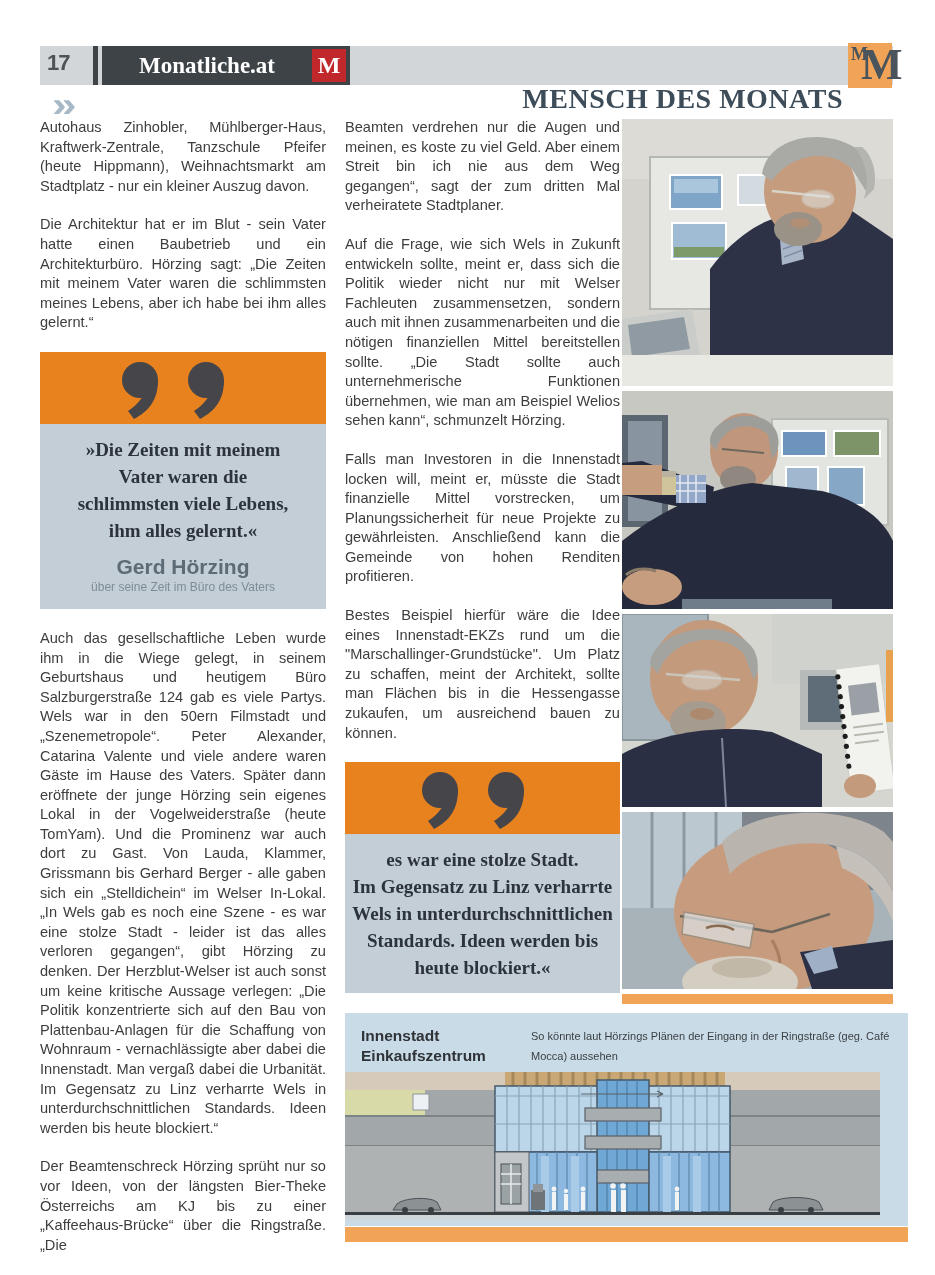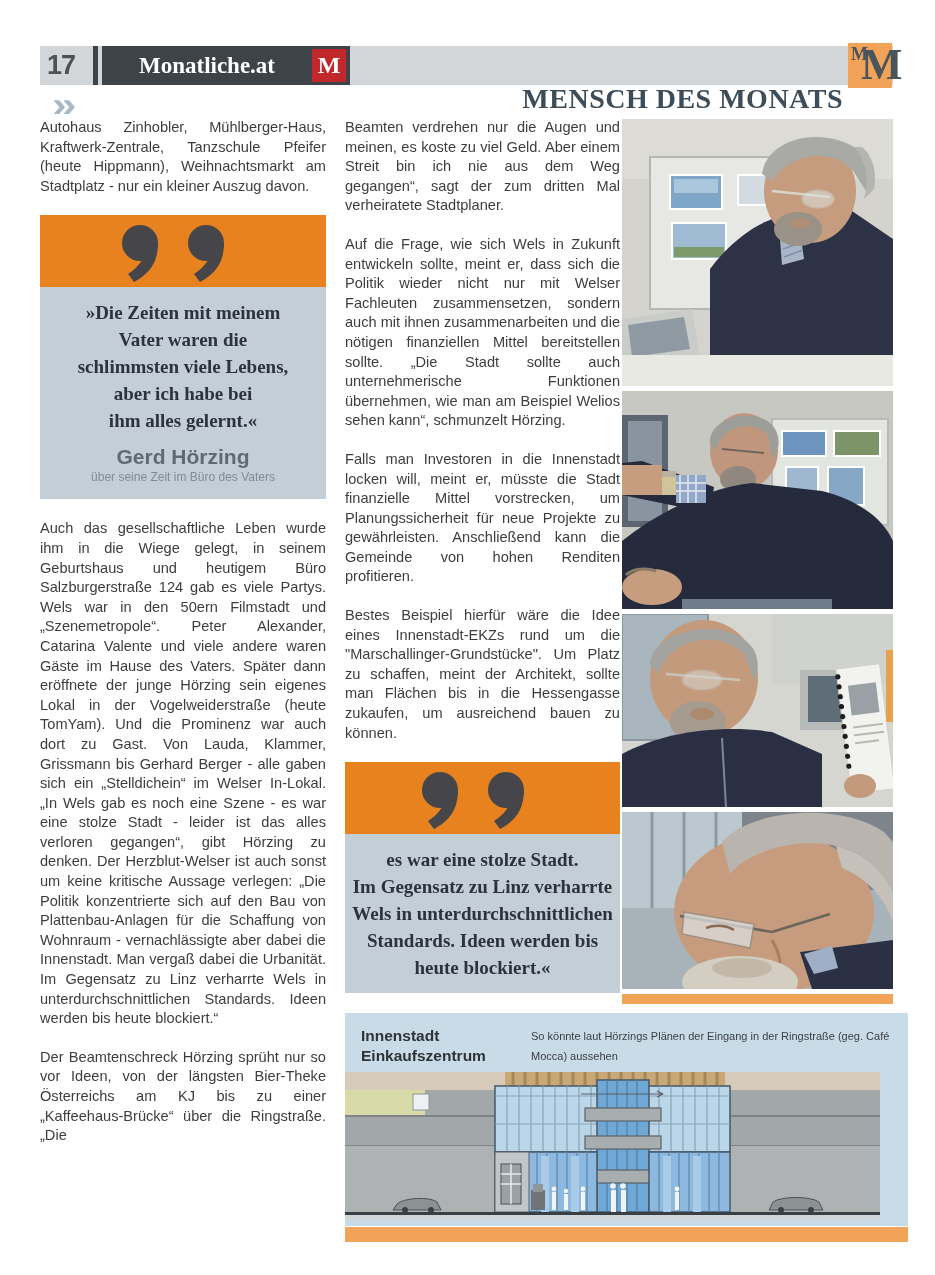--- a/index.html
+++ b/index.html
@@ -17,21 +17,21 @@
   }
   *{box-sizing:border-box;}
   html,body{margin:0;padding:0;background:#ffffff;}
   .page{
     position:relative;width:935px;height:1275px;margin:0 auto;
     background:#ffffff;overflow:hidden;
     font-family:"Liberation Sans",sans-serif;color:var(--body-text);
   }
   
   .header-bar{position:absolute;left:40px;top:46px;width:853px;height:39px;background:var(--header-bar);}
-  .page-num{position:absolute;left:47px;top:50px;font-size:27px;font-weight:bold;color:#4c5256;letter-spacing:-1px;}
+  .page-num{position:absolute;left:47px;top:50px;font-size:22px;font-weight:bold;color:#4c5256;letter-spacing:-1px;}
   .brand-sep{position:absolute;left:93px;top:46px;width:5px;height:39px;background:var(--brand-dark);}
   .brand-block{position:absolute;left:102px;top:46px;width:248px;height:39px;background:var(--brand-dark);display:flex;align-items:center;}
   .brand-name{flex:1;text-align:center;font-family:"Liberation Serif",serif;font-weight:bold;font-size:23px;color:#ffffff;}
   .brand-badge{width:34px;height:33px;margin-right:4px;background:var(--brand-red);display:flex;align-items:center;justify-content:center;
     font-family:"Liberation Serif",serif;font-weight:bold;font-size:24px;color:#ffffff;}
   .section-title{position:absolute;right:92px;top:51px;font-family:"Liberation Serif",serif;font-weight:bold;font-size:28px;color:var(--headline);letter-spacing:0.5px;white-space:nowrap;margin-top:32px;}
   .mm-logo{position:absolute;left:848px;top:43px;width:44px;height:45px;background:var(--accent-orange-light);}
   .mm-logo .m-small{position:absolute;left:3px;top:1px;font-family:"Liberation Serif",serif;font-weight:bold;font-size:18px;color:var(--logo-m);}
   .mm-logo .m-large{position:absolute;left:13px;top:-1px;font-family:"Liberation Serif",serif;font-weight:bold;font-size:44px;line-height:46px;color:var(--logo-m);}
   .lead-mark{position:absolute;left:52px;top:84px;font-size:44px;font-weight:bold;color:var(--steel-mark);letter-spacing:-3px;transform:scaleY(0.8);transform-origin:top left;}
@@ -76,40 +76,40 @@
   <div class="section-title">MENSCH DES MONATS</div>
   <div class="mm-logo">
     <span class="m-small">M</span>
     <span class="m-large">M</span>
   </div>
   <div class="lead-mark">»</div>
 
   <div class="col col1">
 
     <p class="body-p">Autohaus Zinhobler, Mühlberger-Haus, Kraftwerk-Zentrale, Tanzschule Pfeifer (heute Hippmann), Weihnachtsmarkt am Stadtplatz - nur ein kleiner Auszug davon.</p>
+    <p class="body-p">Die Architektur hat er im Blut - sein Vater hatte einen Baubetrieb und ein Architekturbüro. Hörzing sagt: „Die Zeiten mit meinem Vater waren die schlimmsten meines Lebens, aber ich habe bei ihm alles gelernt.“</p>
 
     <div class="quote-block">
       <div class="quote-bar">
         <svg class="quote-glyph-svg" width="122" height="58" viewBox="0 0 122 58" aria-hidden="true">
           <g fill="#46464a">
             <circle cx="18" cy="18" r="18"></circle>
             <path d="M36 18 C36 38 27 49 12 57 L6 49 C17 42 24 32 25 20 Z"></path>
             <g transform="translate(66,0)">
               <circle cx="18" cy="18" r="18"></circle>
               <path d="M36 18 C36 38 27 49 12 57 L6 49 C17 42 24 32 25 20 Z"></path>
             </g>
           </g>
         </svg>
       </div>
       <div class="quote-body">
         <div>
             <div class="quote-line">»Die Zeiten mit meinem</div>
             <div class="quote-line">Vater waren die</div>
             <div class="quote-line">schlimmsten viele Lebens,</div>
-            <div class="quote-line">aber ich habe bei</div>
             <div class="quote-line">ihm alles gelernt.«</div>
           </div>
         <div class="quote-author">Gerd Hörzing</div>
         <div class="quote-context">über seine Zeit im Büro des Vaters</div>
       </div>
     </div>
 
     <p class="body-p">Auch das gesellschaftliche Leben wurde ihm in die Wiege gelegt, in seinem Geburtshaus und heutigem Büro Salzburgerstraße 124 gab es viele Partys. Wels war in den 50ern Filmstadt und „Szenemetropole“. Peter Alexander, Catarina Valente und viele andere waren Gäste im Hause des Vaters. Später dann eröffnete der junge Hörzing sein eigenes Lokal in der Vogelweiderstraße (heute TomYam). Und die Prominenz war auch dort zu Gast. Von Lauda, Klammer, Grissmann bis Gerhard Berger - alle gaben sich ein „Stelldichein“ im Welser In-Lokal. „In Wels gab es noch eine Szene - es war eine stolze Stadt - leider ist das alles verloren gegangen“, gibt Hörzing zu denken. Der Herzblut-Welser ist auch sonst um keine kritische Aussage verlegen: „Die Politik konzentrierte sich auf den Bau von Plattenbau-Anlagen für die Schaffung von Wohnraum - vernachlässigte aber dabei die Innenstadt. Man vergaß dabei die Urbanität. Im Gegensatz zu Linz verharrte Wels in unterdurchschnittlichen Standards. Ideen werden bis heute blockiert.“</p>
     <p class="body-p">Der Beamtenschreck Hörzing sprüht nur so vor Ideen, von der längsten Bier-Theke Österreichs am KJ bis zu einer „Kaffeehaus-Brücke“ über die Ringstraße. „Die</p>
   </div>

